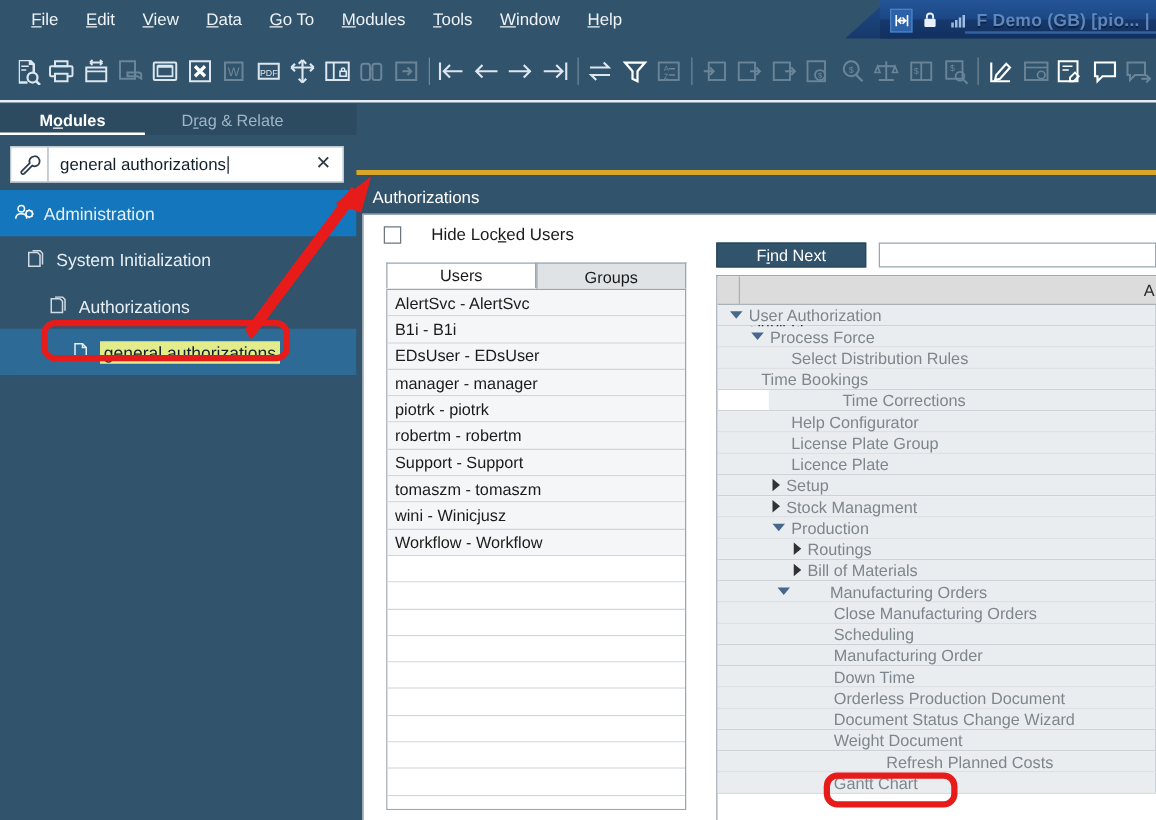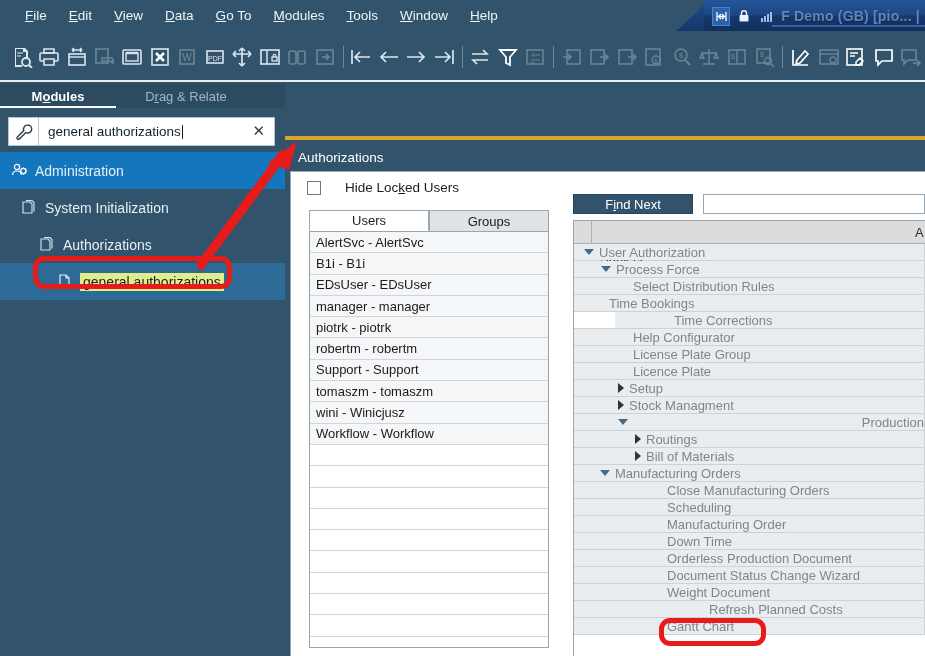--- a/index.html
+++ b/index.html
@@ -700,21 +700,21 @@
           <div class="grow">
             <div class="gr-num"></div>
             <div class="gr-sub" style="padding-left: 44px;">
               <span class="tri right"></span>
               <span>Stock Managment</span>
             </div>
             <div class="gr-a"></div>
           </div>
           <div class="grow">
             <div class="gr-num"></div>
-            <div class="gr-sub" style="padding-left: 44px; justify-content: space-between;">
+            <div class="gr-sub" style="padding-left: 44px;">
               <span class="tri down"></span>
               <span>Production</span>
             </div>
             <div class="gr-a"></div>
           </div>
           <div class="grow">
             <div class="gr-num"></div>
             <div class="gr-sub" style="padding-left: 61px;">
               <span class="tri right"></span>
               <span>Routings</span>
@@ -724,21 +724,21 @@
           <div class="grow">
             <div class="gr-num"></div>
             <div class="gr-sub" style="padding-left: 61px;">
               <span class="tri right"></span>
               <span>Bill of Materials</span>
             </div>
             <div class="gr-a"></div>
           </div>
           <div class="grow">
             <div class="gr-num"></div>
-            <div class="gr-sub" style="padding-left: 26px;">
+            <div class="gr-sub" style="padding-left: 48px; gap: 27px;">
               <span class="tri down"></span>
               <span>Manufacturing Orders</span>
             </div>
             <div class="gr-a"></div>
           </div>
           <div class="grow">
             <div class="gr-num"></div>
             <div class="gr-sub" style="padding-left: 78px;">
               <span class="tri none"></span>
               <span>Close Manufacturing Orders</span>

